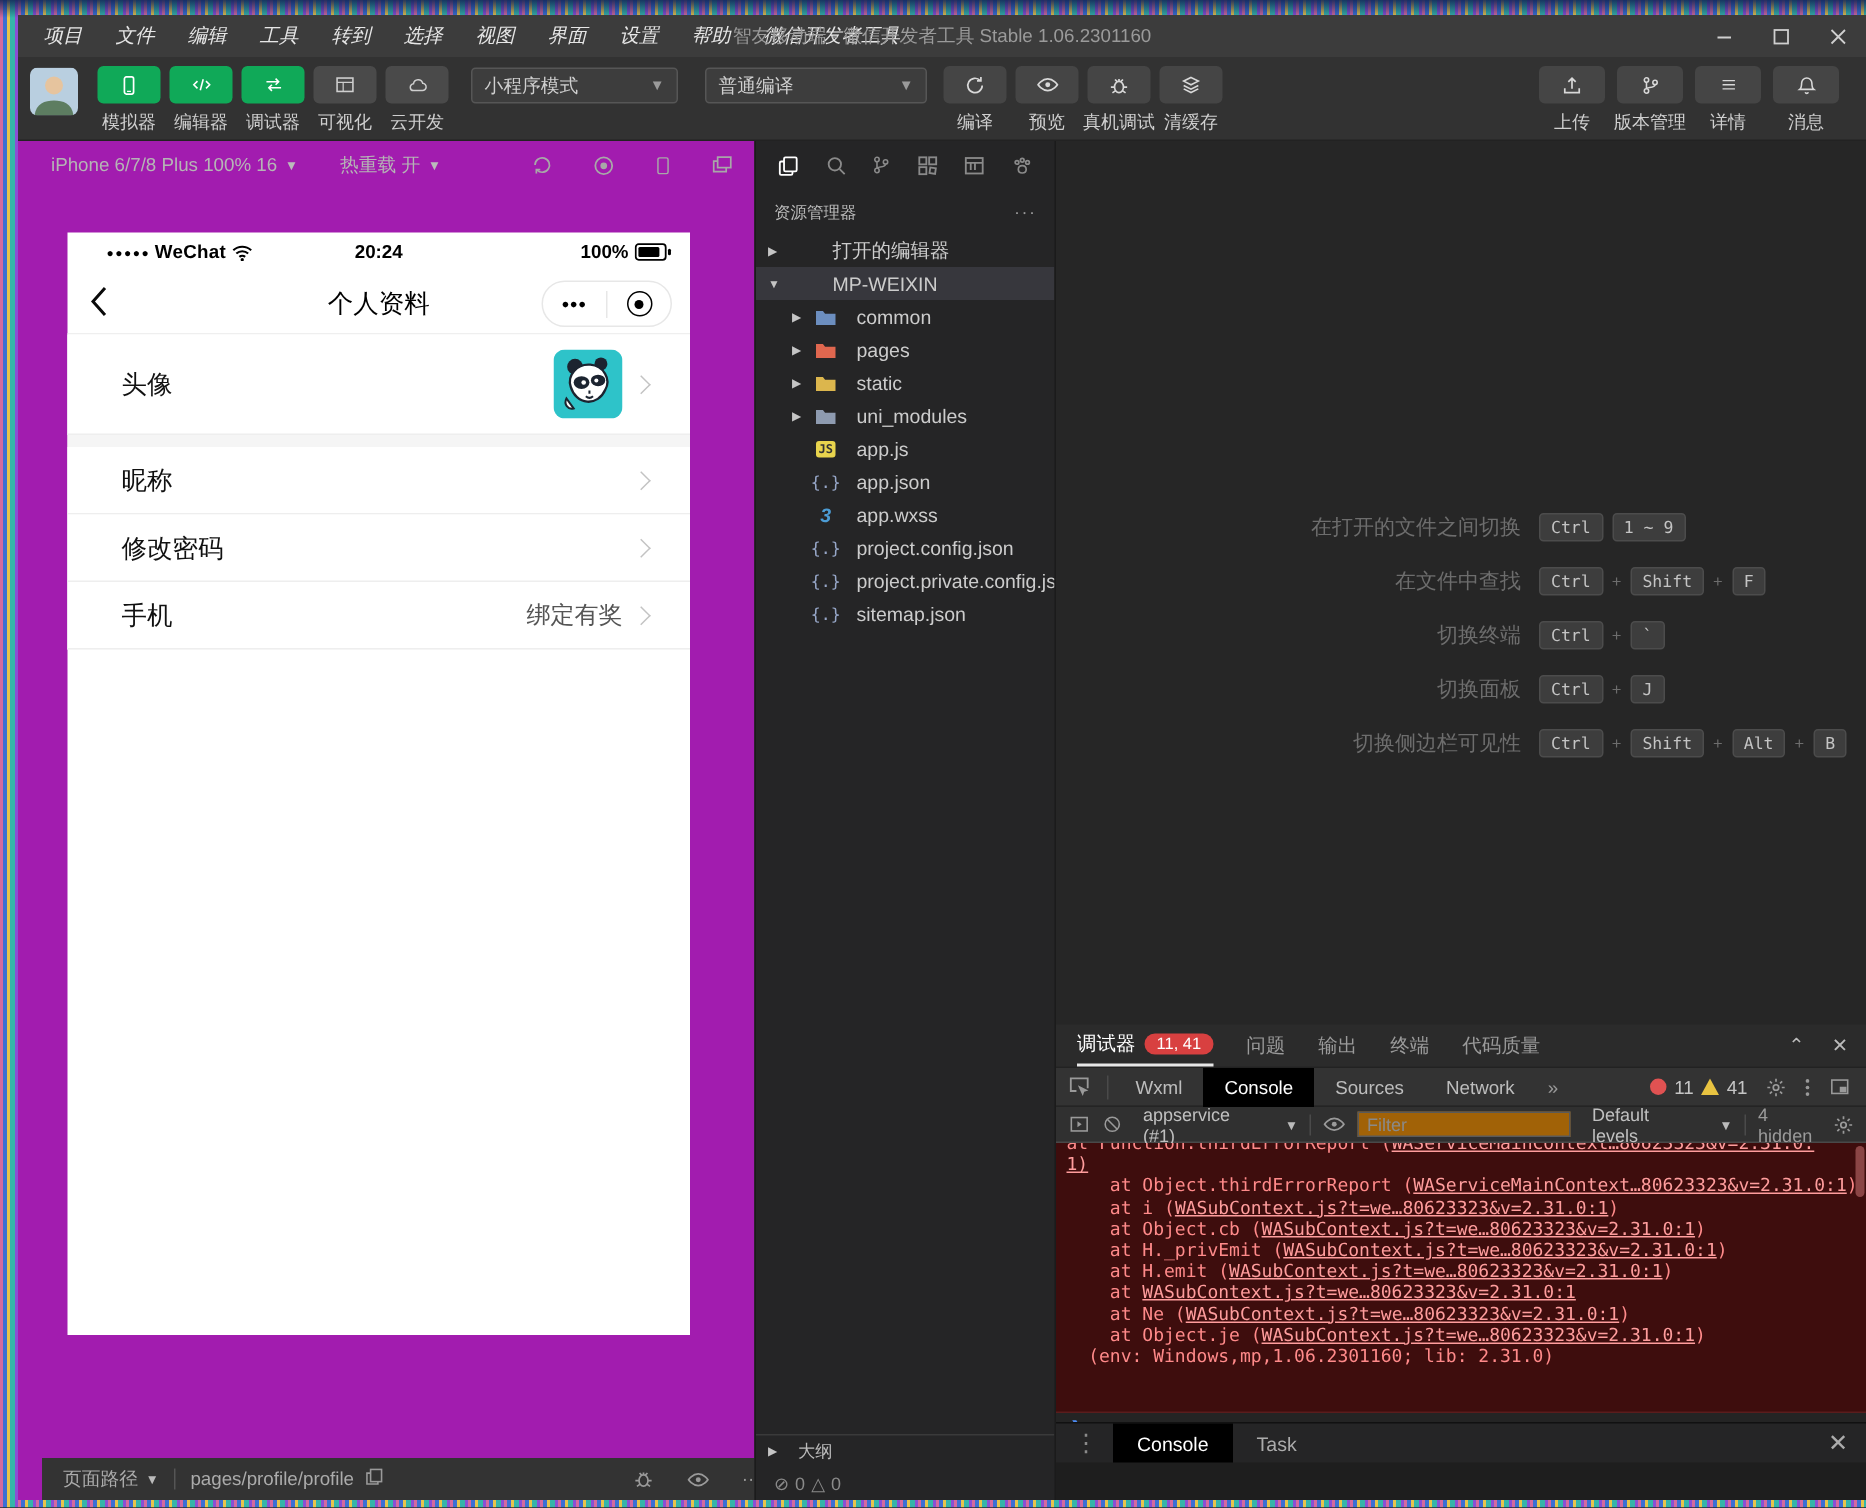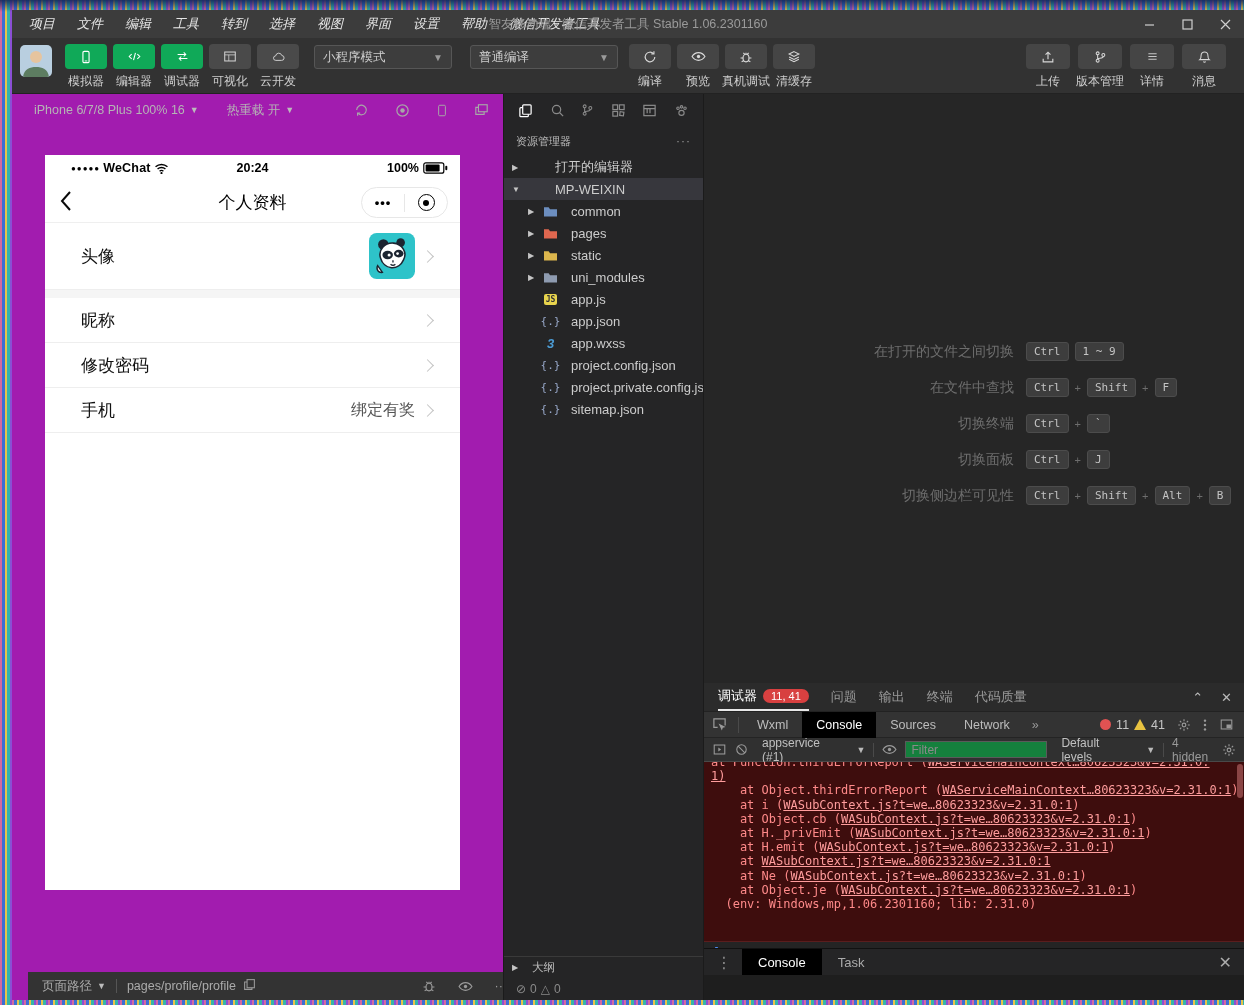--- a/index.html
+++ b/index.html
@@ -126,21 +126,21 @@
   .dvtab { padding:0 14px; height:26px; display:flex; align-items:center; }
   .dvtab.active { background:#000; color:#fff; }
   .dt-more { color:#9a9a9a; margin:0 8px; }
   .dt-counts { margin-left:auto; display:flex; align-items:center; gap:5px; color:#c5c5c5; }
   .errdot { width:11px; height:11px; border-radius:50%; background:#e05252; display:inline-block; }
   .warntri { width:0; height:0; border-left:6px solid transparent; border-right:6px solid transparent; border-bottom:11px solid #e8c341; display:inline-block; }
   .dt-icons { display:flex; align-items:center; gap:12px; color:#9a9a9a; margin:0 10px 0 12px; }
   .consolebar { height:25px; background:#303030; border-top:1px solid #242424; border-bottom:1px solid #494949; display:flex; align-items:center; color:#c0c0c0; font-size:12px; gap:8px; padding-left:8px; }
   .cb-ic { color:#9a9a9a; display:flex; align-items:center; }
   .cb-select { display:flex; align-items:center; gap:22px; margin-left:6px; }
-  .filter-input { width:142px; height:17px; background:#15803d; border:1px solid #5a5a5a; color:#ccc; font-size:12px; padding:0 5px; }
+  .filter-input { width:142px; height:17px; background:#a16207; border:1px solid #5a5a5a; color:#ccc; font-size:12px; padding:0 5px; }
   .filter-input::placeholder { color:#8a8a8a; }
   .cb-hidden { color:#9a9a9a; }
   .cb-div { width:1px; height:14px; background:#4a4a4a; }
   .errbox { position:relative; height:180px; background:#3e0d0d; overflow:hidden; border-bottom:1px solid #5a1d1d; }
   .errlines { margin-top:-7px; padding-left:7px; }
   .eline { font-family:"DejaVu Sans Mono",monospace; font-size:12px; line-height:14.2px; color:#ff8a8a; white-space:pre; }
   .eline .lnk { color:#ff9d9d; text-decoration:underline; }
   .errscroll { position:absolute; right:1px; top:2px; width:6px; height:34px; background:#8a4545; border-radius:3px; }
   .promptrow { height:20px; background:#242424; display:flex; align-items:center; }
   .prompt-chev { color:#4e8df6; font-size:12px; font-weight:bold; margin-left:9px; }

